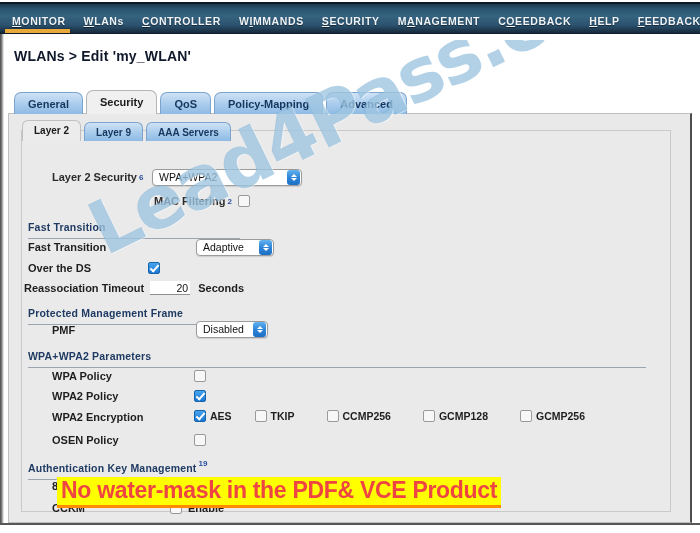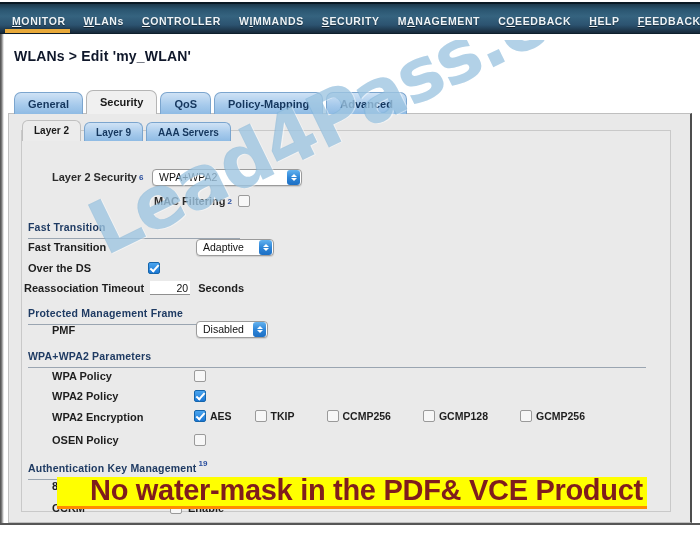--- a/index.html
+++ b/index.html
@@ -363,27 +363,26 @@
     position: absolute;
     left: 57px;
     top: 477px;
     background: #ffff00;
     padding: 1px 4px 2px 4px;
     border-bottom: 3px solid #ff8c00;
     z-index: 20;
     white-space: nowrap;
   }
   .banner-text {
-    font-size: 29px;
-    font-weight: bold;
-    color: #7f1d1d;
+    font-size: 23px;
+    font-weight: bold;
+    color: #ef4444;
     font-family: "Liberation Sans", sans-serif;
     letter-spacing: -.3px;
     line-height: 25px;
-    margin-left: 29px;
   }
 </style>
 </head>
 <body>
 
 <div id="app">
 
   <div class="navbar">
     <div class="nav-item active"><span class="hot">M</span><span>ONITOR</span></div>
     <div class="nav-item"><span class="hot">W</span><span>LANs</span></div>

